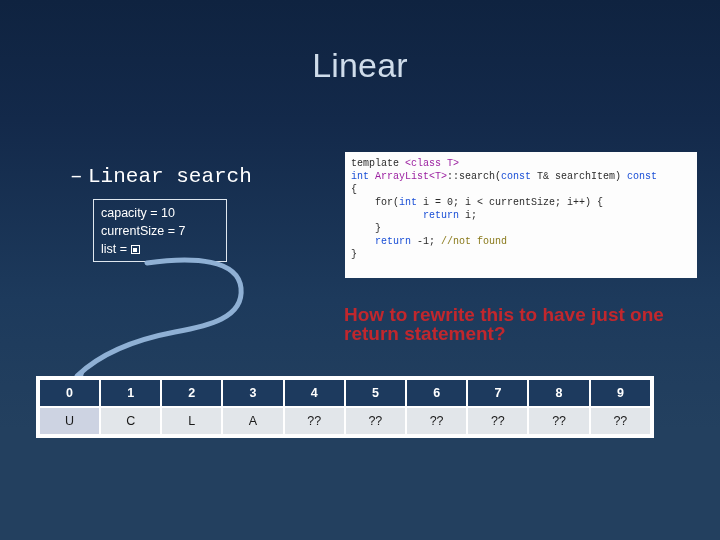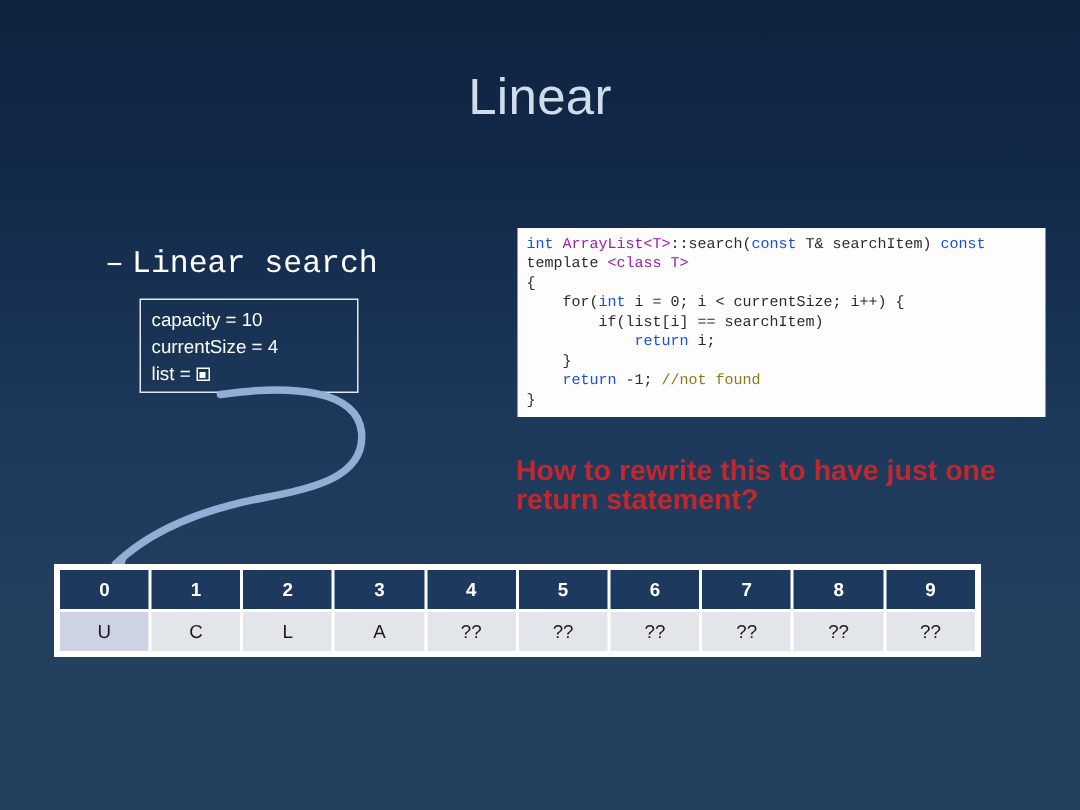--- a/index.html
+++ b/index.html
@@ -70,21 +70,21 @@
     display: inline-block;
     width: 18px;
     color: #ffffff;
   }
 
   
   .var-box {
     position: absolute;
     left: 93px;
     top: 199px;
-    width: 146px;
+    width: 134px;
     height: 63px;
     border: 1px solid #dfe7ef;
     box-sizing: border-box;
     padding: 4px 0 0 7px;
   }
   .var-line {
     font-size: 12.5px;
     line-height: 18px;
     color: #ffffff;
     white-space: nowrap;
@@ -193,35 +193,34 @@
 
   <div class="slide-title">Linear</div>
 
 
   <div class="bullet-l2">
     <span class="dash">–</span><span>Linear search</span>
   </div>
 
   <div class="var-box">
     <div class="var-line">capacity = 10</div>
-    <div class="var-line">currentSize = 4</div>
+    <div class="var-line">currentSize = 7</div>
     <div class="var-line"><span>list = </span><span class="glyph"></span></div>
   </div>
 
   <svg class="arrow-svg" viewBox="0 0 260 160">
     <path d="M 127 33 C 175 26, 218 30, 221 58 C 224 88, 188 96, 155 102 C 118 109, 82 122, 57 146" fill="none" stroke="#8fb0d4" stroke-width="5" stroke-linecap="round"></path>
     <path d="M 44 157 L 66 136 L 62 150 L 73 152 Z" fill="#8fb0d4"></path>
   </svg>
 
   <div class="code-block">
+    <div class="code-line"><span>template </span><span class="cls">&lt;class T&gt;</span></div>
     <div class="code-line"><span class="kw">int </span><span class="cls">ArrayList&lt;T&gt;</span><span>::search(</span><span class="kw">const</span><span> T&amp; searchItem) </span><span class="kw">const</span></div>
-    <div class="code-line"><span>template </span><span class="cls">&lt;class T&gt;</span></div>
     <div class="code-line">{</div>
     <div class="code-line"><span>    for(</span><span class="kw">int</span><span> i = 0; i &lt; currentSize; i++) {</span></div>
-    <div class="code-line">        if(list[i] == searchItem)</div>
     <div class="code-line"><span>            </span><span class="kw">return</span><span> i;</span></div>
     <div class="code-line">    }</div>
     <div class="code-line"><span>    </span><span class="kw">return</span><span> -1; </span><span class="cmt">//not found</span></div>
     <div class="code-line">}</div>
   </div>
 
   <div class="question">How to rewrite this to have just one return statement?</div>
 
   <table class="array-table">
     <tbody>

